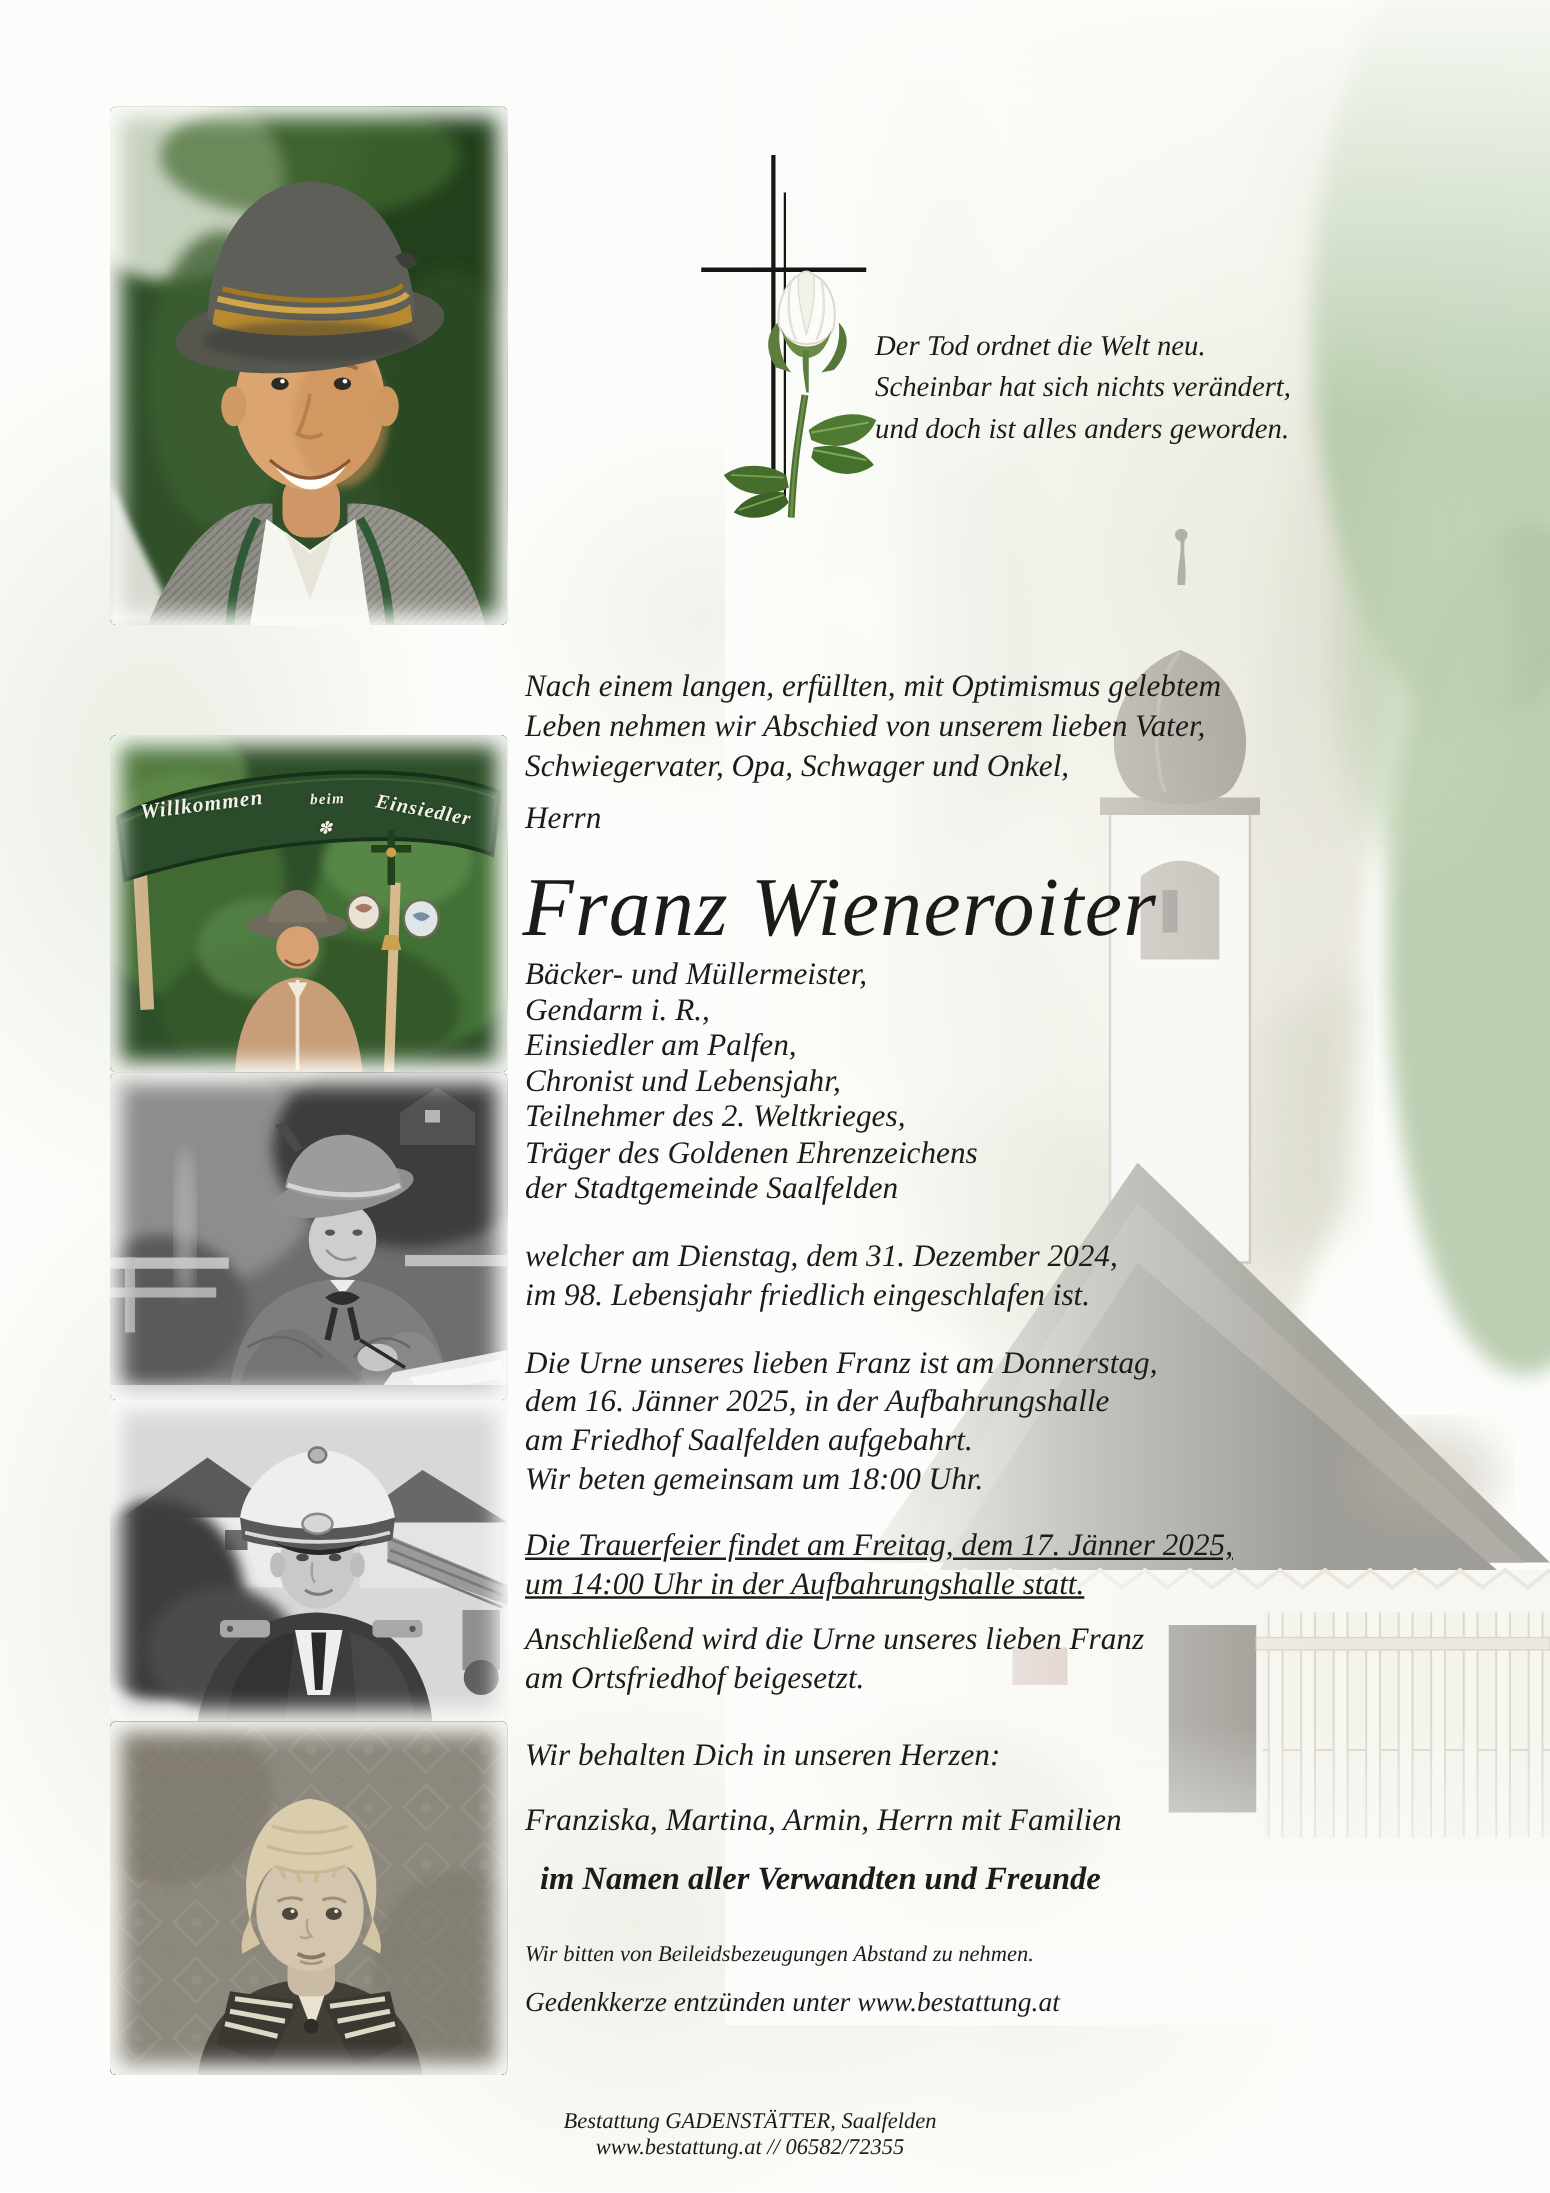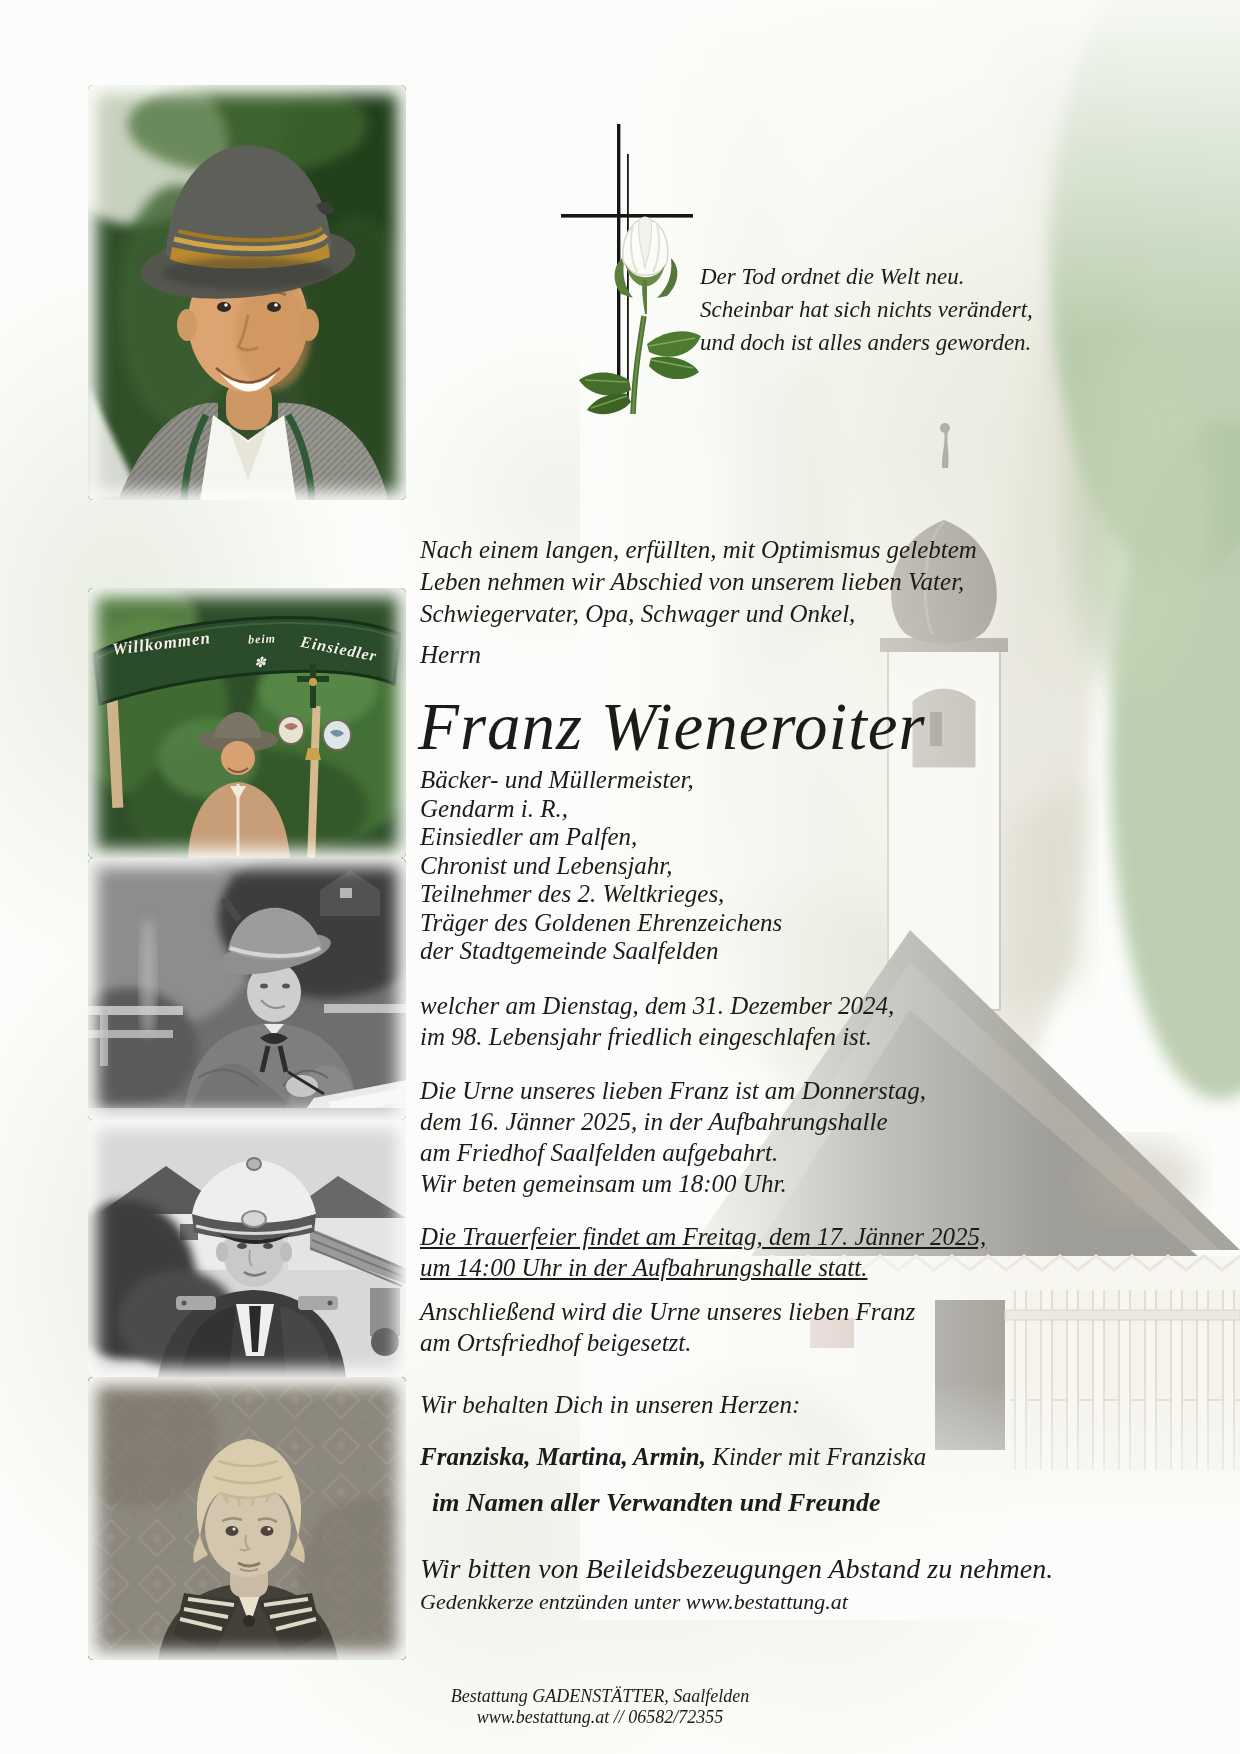--- a/index.html
+++ b/index.html
@@ -50,23 +50,23 @@
   .intro{left:420px;top:534px;font-size:25px;line-height:32px;}
   .herrn{left:420px;top:641px;font-size:25px;}
   .name{left:418px;top:688px;font-size:67px;letter-spacing:1px;}
   .titles{left:420px;top:766px;font-size:25px;line-height:28.5px;font-weight:normal;}
   .death{left:420px;top:990px;font-size:25px;line-height:31px;}
   .urn{left:420px;top:1075px;font-size:25px;line-height:31px;}
   .ceremony{left:420px;top:1221px;font-size:25px;line-height:31px;text-decoration:underline;}
   .burial{left:420px;top:1296px;font-size:25px;line-height:31px;}
   .keepsake{left:420px;top:1391px;font-size:25px;}
   .mourners{left:420px;top:1443px;font-size:25px;}
-  .mourners .names{font-weight:bold;}
+  .mourners .names{font-weight:normal;}
   .relatives{left:432px;top:1488px;font-size:26px;font-weight:bold;}
-  .condolence{left:420px;top:1553px;font-size:28px;}
+  .condolence{left:420px;top:1553px;font-size:18px;}
   .candle{left:420px;top:1589px;font-size:22px;}
   .footer{left:420px;top:1686px;width:360px;font-size:18px;line-height:21px;text-align:center;}
 </style>
 </head>
 <body>
 
 <div class="page">
 
   <div class="blob b1"></div>
   <div class="blob b2"></div>
@@ -455,21 +455,21 @@
   </div>
 
   <div class="txt burial">
     <div>Anschließend wird die Urne unseres lieben Franz</div>
     <div>am Ortsfriedhof beigesetzt.</div>
   </div>
 
   <div class="txt keepsake">Wir behalten Dich in unseren Herzen:</div>
 
   <div class="txt mourners">
-    <span class="names">Franziska, Martina, Armin,</span><span> Kinder mit Franziska</span>
+    <span class="names">Franziska, Martina, Armin,</span><span> Herrn mit Familien</span>
   </div>
 
   <div class="txt relatives">im Namen aller Verwandten und Freunde</div>
 
   <div class="txt condolence">Wir bitten von Beileidsbezeugungen Abstand zu nehmen.</div>
   <div class="txt candle">Gedenkkerze entzünden unter www.bestattung.at</div>
 
   <div class="txt footer">
     <div>Bestattung GADENSTÄTTER, Saalfelden</div>
     <div>www.bestattung.at // 06582/72355</div>

